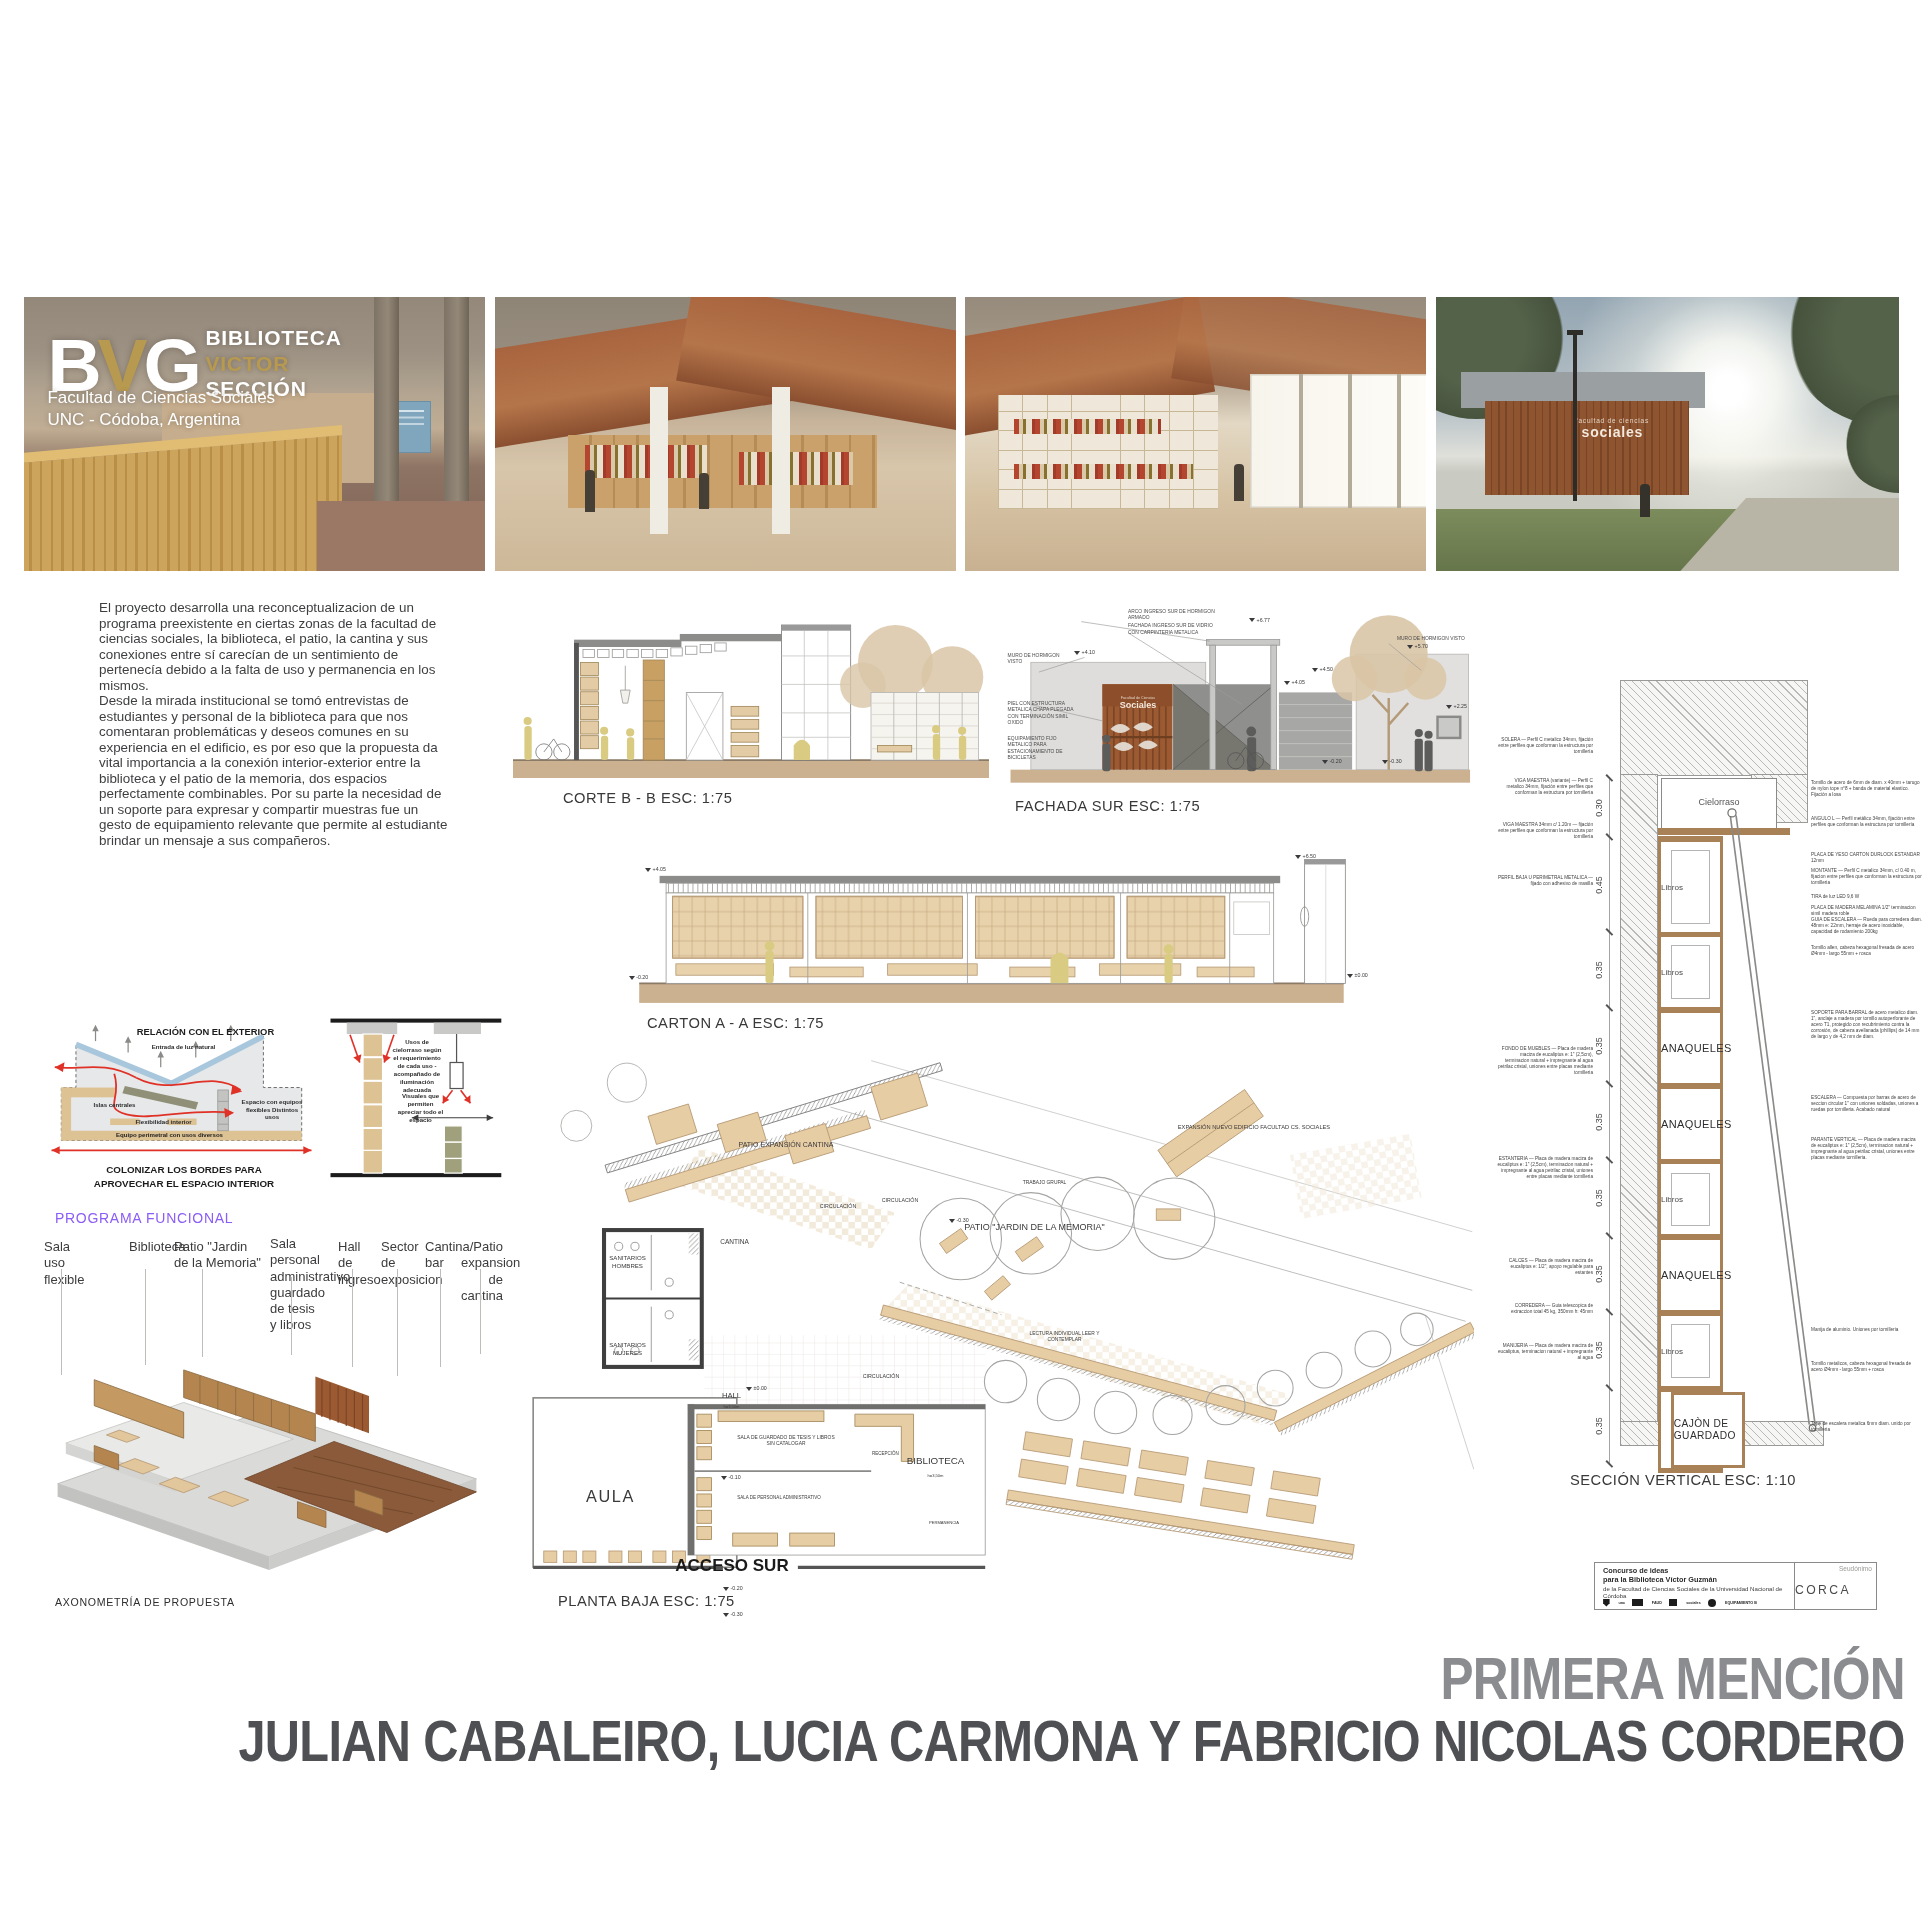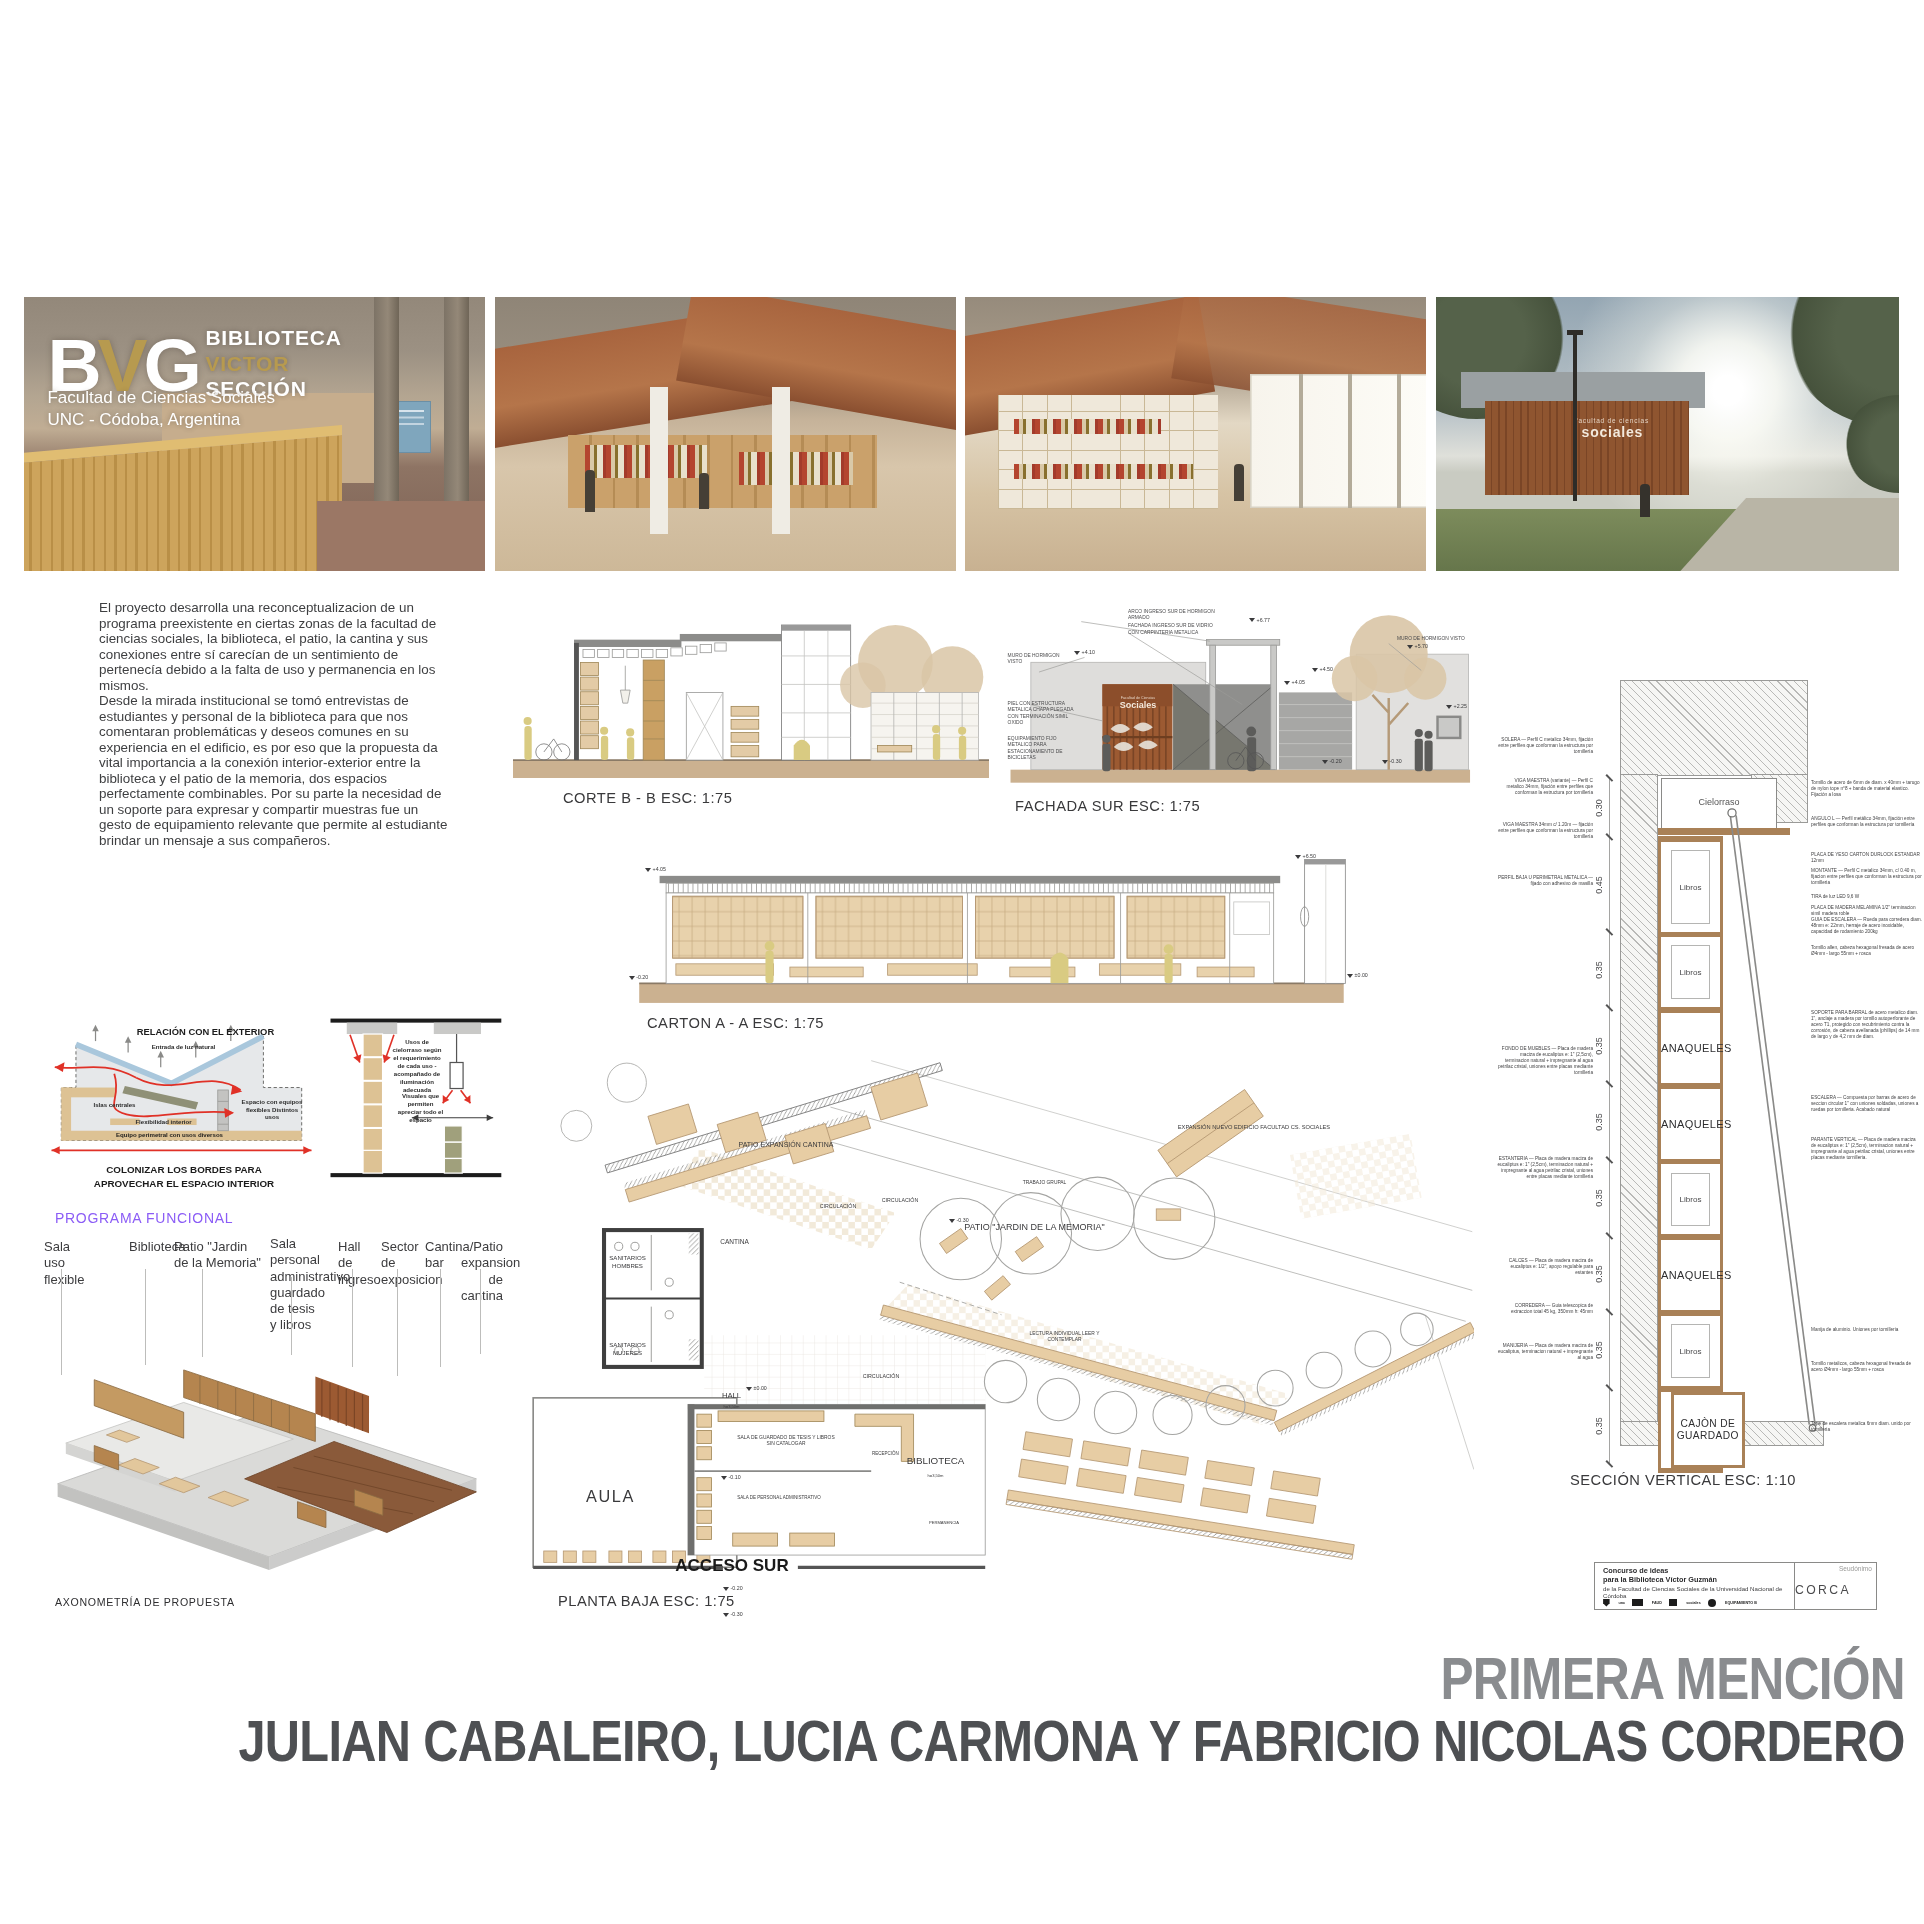--- a/index.html
+++ b/index.html
@@ -65,21 +65,21 @@
   .lvl{font-size:5.3px;color:#3a3a3c;position:absolute;white-space:nowrap}
   .lvl:before{content:"";display:inline-block;width:0;height:0;border-left:3.3px solid transparent;border-right:3.3px solid transparent;border-top:4.9px solid #3a3a3c;margin-right:1.6px;vertical-align:middle}
   
   .hatch{position:absolute;background:repeating-linear-gradient(45deg,#b9b9b7 0 0.8px,transparent 0.8px 5.7px),#f6f6f4;border:0.8px solid #9a9a98}
   .cielo{position:absolute;left:1661px;top:778px;width:114px;height:49px;border:0.8px solid #8a8a88;background:#fff}
   .cielo span{position:absolute;left:0;right:0;top:18px;text-align:center;font-size:9px;color:#555}
   .ceilbar{position:absolute;left:1658px;top:828px;width:132px;height:6.5px;background:#a98157}
   .stack{position:absolute;left:1658px;top:836px;width:59px;border-left:3.3px solid #a98157;border-right:3.3px solid #a98157;background:#fff}
   .wood-bar{height:5.7px;background:#a98157}
   .shelf-box{position:relative;background:#fff}
-  .shelf-box span{position:absolute;left:0;right:0;top:50%;transform:translateY(-50%);text-align:center}
+  .shelf-box span{position:absolute;left:0;right:0;top:50%;transform:translateY(-50%);}
   .shelf-box .anaq{font-size:11px;color:#2e2e30;letter-spacing:0.4px}
   .shelf-box .libros{font-size:8.1px;color:#4a4a4c}
   .shelf-box.frame:after{content:"";position:absolute;left:9.8px;right:9.8px;top:8.1px;bottom:8.1px;border:0.8px solid #b5b5b3}
   .shelf-box.drawer{margin-left:9.8px;width:68px;border:3.3px solid #a98157}
   .shelf-box.drawer span{font-size:10.2px;line-height:1.2}
   .dims{position:absolute;left:1588px;top:778px;width:21px;border-right:0.8px solid #a5a5a3}
   .dim{position:relative}
   .dim:before{content:"";position:absolute;right:-4.9px;top:-0.8px;width:9px;height:1.6px;background:#555;transform:rotate(45deg)}
   .dim i{position:absolute;top:50%;left:50%;transform:translate(-50%,-50%) rotate(-90deg);font-style:normal;font-size:9px;color:#4a4a4c}
   .dims:after{content:"";position:absolute;right:-4.9px;bottom:-0.8px;width:9px;height:1.6px;background:#555;transform:rotate(45deg)}

